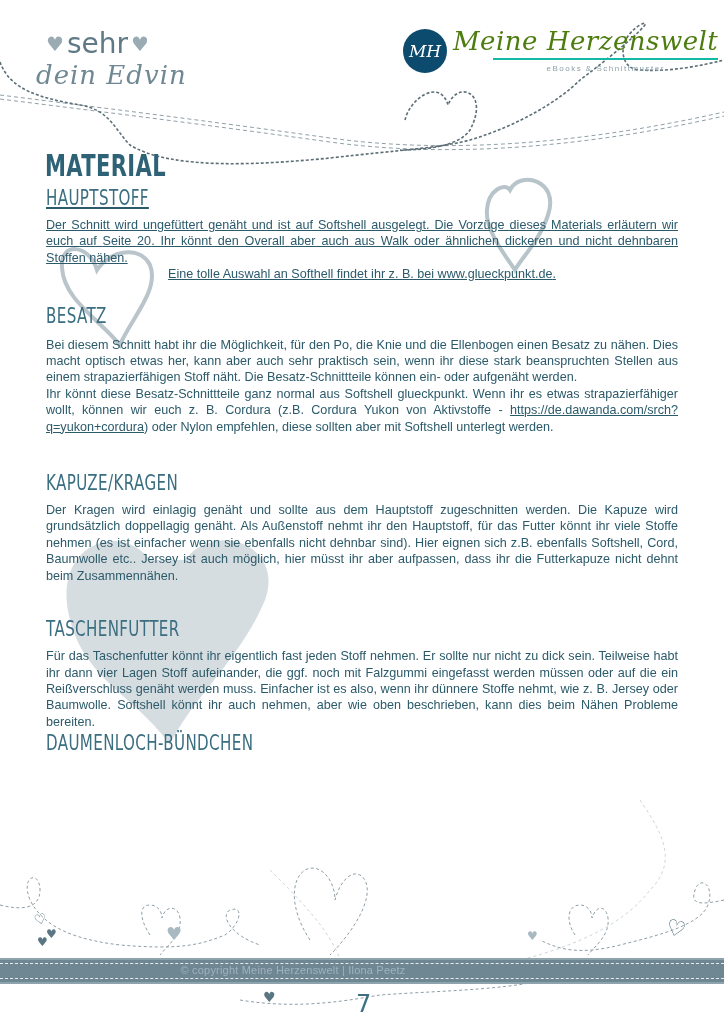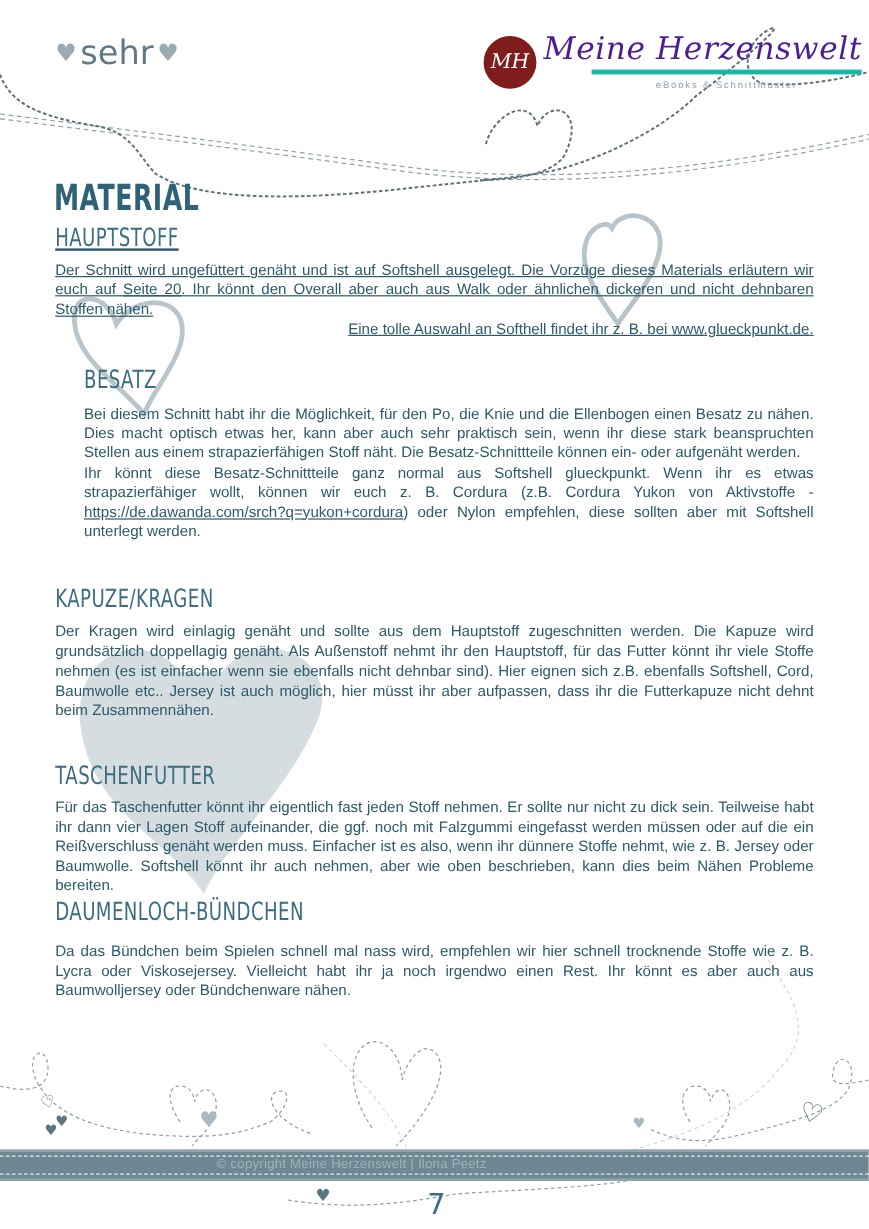--- a/index.html
+++ b/index.html
@@ -4,32 +4,32 @@
 <style>
   html, body { margin: 0; padding: 0; background: #ffffff; }
   body { width: 724px; height: 1024px; position: relative; overflow: hidden;
          font-family: "Liberation Sans", sans-serif; color: #2b5a6a; }
   .deco { position: absolute; left: 0; top: 0; width: 724px; height: 1024px; pointer-events: none; }
   .header-logo-left { position: absolute; left: 46px; top: 30px; }
   .ebook-title { font-family: "DejaVu Sans", sans-serif; font-size: 28px; color: #5f7a86; letter-spacing: 0px; display: flex; align-items: center; gap: 3px; line-height: 1; }
   .ebook-title .heart { color: #9aabb4; font-size: 20px; }
   .product-name { font-family: "DejaVu Serif", serif; font-style: italic; font-size: 26px; color: #6f8893; margin-left: -10px; margin-top: 2px; font-weight: 300; letter-spacing: 1px; }
   .brand { position: absolute; left: 403px; top: 28px; display: flex; align-items: center; }
-  .brand-badge { width: 44px; height: 44px; border-radius: 50%; background: #7f1d1d; color: #fff; font-family: "DejaVu Serif", serif; font-style: italic; font-size: 17px; display: flex; align-items: center; justify-content: center; }
+  .brand-badge { width: 44px; height: 44px; border-radius: 50%; background: #0c4a6e; color: #fff; font-family: "DejaVu Serif", serif; font-style: italic; font-size: 17px; display: flex; align-items: center; justify-content: center; }
   .brand-text { margin-left: 6px; }
-  .brand-name { font-family: "DejaVu Serif", serif; font-style: italic; font-size: 26px; color: #4c1d95; line-height: 1; letter-spacing: 0.5px; }
-  .brand-sub { font-size: 8px; color: #8da1aa; letter-spacing: 1.5px; border-top: 4px solid #14b8a6; margin-left: 40px; padding-top: 4px; margin-top: 4px; text-align: center; }
+  .brand-name { font-family: "DejaVu Serif", serif; font-style: italic; font-size: 26px; color: #4d7c0f; line-height: 1; letter-spacing: 0.5px; }
+  .brand-sub { font-size: 8px; color: #8da1aa; letter-spacing: 1.5px; border-top: 2px solid #14b8a6; margin-left: 40px; padding-top: 4px; margin-top: 4px; text-align: center; }
   .page-title { position: absolute; left: 45px; top: 128px; font-family: "DejaVu Sans Condensed", "DejaVu Sans", sans-serif; font-stretch: condensed; font-size: 30px; font-weight: bold; color: #2e6277; letter-spacing: 0.5px; text-transform: uppercase; transform: scaleX(0.78); transform-origin: left center; }
   .content { position: absolute; left: 46px; top: 185px; width: 632px; }
   .section h2 { margin: 0; font-family: "DejaVu Sans", sans-serif; font-weight: normal; font-size: 21px; color: #3a6e80; text-transform: uppercase; transform: scaleX(0.72); transform-origin: left center; letter-spacing: 0.5px; line-height: 26px; white-space: nowrap; }
   .section p { margin: 0; font-family: "Liberation Sans", sans-serif; font-size: 12.6px; line-height: 16.4px; color: #2b5a6a; text-align: justify; }
   .section a { color: #2b5a6a; text-decoration: underline; }
   .s-haupt { margin-top: 0; text-decoration: underline; }
   .s-haupt h2 { margin-bottom: 6px; }
-  .s-besatz { margin-top: 20px; margin-left: 24px; }
+  .s-besatz { margin-top: 20px; }
   .s-besatz h2 { margin-bottom: 8px; }
   .s-kapuze { margin-top: 35px; }
   .s-kapuze h2 { margin-bottom: 6px; }
   .s-taschen { margin-top: 32px; }
   .s-taschen h2 { margin-bottom: 6px; }
   .s-daumen { }
   .s-daumen h2 { margin-bottom: 12px; }
   .footer-band { position: absolute; left: 0; top: 958px; width: 724px; height: 26px; background: #6f8793; border-top: 2px solid #8fa3ad; border-bottom: 2px solid #8fa3ad; box-sizing: border-box; }
   .footer-band .stitch { position: absolute; left: 0; width: 724px; height: 0; border-top: 1.5px dashed #e6edf0; }
   .footer-band .stitch.top { top: 3px; }
@@ -79,59 +79,59 @@
 <span class="heart-solid" style="left:527px;top:930px;font-size:12px;color:#a9b9c1;">♥</span>
 <span class="heart-solid" style="left:666px;top:918px;font-size:22px;color:#5a7683;transform:rotate(15deg);">♡</span>
 <span class="heart-solid" style="left:263px;top:990px;font-size:14px;color:#5a7683;">♥</span>
 
 <div class="header-logo-left">
   <div class="ebook-title">
     <span class="heart">♥</span>
     <span>sehr</span>
     <span class="heart">♥</span>
   </div>
+  <div class="product-name">dein Edvin</div>
 </div>
 
 <div class="brand">
   <div class="brand-badge">MH</div>
   <div class="brand-text">
     <div class="brand-name">Meine Herzenswelt</div>
     <div class="brand-sub">eBooks &amp; Schnittmuster</div>
   </div>
 </div>
 
 <h1 class="page-title">Material</h1>
 
 <div class="content">
 
   <div class="section s-haupt">
     <h2>Hauptstoff</h2>
     <p><span>Der Schnitt wird ungefüttert genäht und ist auf Softshell ausgelegt. Die Vorzüge dieses Materials erläutern wir euch auf </span><a>Seite 20</a><span>. Ihr könnt den Overall aber auch aus Walk oder ähnlichen dickeren und nicht dehnbaren  Stoffen nähen.</span></p>
-    <p style="text-align:right"><span>Eine tolle Auswahl an Softhell findet ihr z. B. bei </span><a>www.glueckpunkt.de</a><span>.</span></p>
+    <p style="text-align:center"><span>Eine tolle Auswahl an Softhell findet ihr z. B. bei </span><a>www.glueckpunkt.de</a><span>.</span></p>
   </div>
 
   <div class="section s-besatz">
     <h2>Besatz</h2>
     <p>Bei diesem Schnitt habt ihr die Möglichkeit, für den Po, die Knie und die Ellenbogen einen Besatz zu nähen. Dies macht optisch etwas her, kann aber auch sehr praktisch sein, wenn ihr diese stark beanspruchten Stellen aus einem strapazierfähigen Stoff näht. Die Besatz-Schnittteile können ein- oder aufgenäht werden.</p>
     <p><span>Ihr könnt diese Besatz-Schnittteile ganz normal aus Softshell glueckpunkt. Wenn ihr es etwas strapazierfähiger wollt, können wir euch z. B. Cordura (z.B. Cordura Yukon von Aktivstoffe - </span><a>https://de.dawanda.com/srch?q=yukon+cordura</a><span>) oder Nylon empfehlen, diese sollten aber mit Softshell unterlegt werden.</span></p>
   </div>
 
   <div class="section s-kapuze">
     <h2>Kapuze/Kragen</h2>
     <p>Der Kragen wird einlagig genäht und sollte aus dem Hauptstoff zugeschnitten werden. Die Kapuze wird grundsätzlich doppellagig genäht. Als Außenstoff nehmt ihr den Hauptstoff, für das Futter könnt ihr viele Stoffe nehmen (es ist einfacher wenn sie ebenfalls nicht dehnbar sind). Hier eignen sich z.B. ebenfalls Softshell, Cord, Baumwolle etc.. Jersey ist auch möglich, hier müsst ihr aber aufpassen, dass ihr die Futterkapuze nicht dehnt beim Zusammennähen.</p>
   </div>
 
   <div class="section s-taschen">
     <h2>Taschenfutter</h2>
     <p>Für das Taschenfutter könnt ihr eigentlich fast jeden Stoff nehmen. Er sollte nur nicht zu dick sein. Teilweise habt ihr dann vier Lagen Stoff aufeinander, die ggf. noch mit Falzgummi eingefasst werden müssen oder auf die ein Reißverschluss genäht werden muss. Einfacher ist es also, wenn ihr dünnere Stoffe nehmt, wie z. B. Jersey oder Baumwolle. Softshell könnt ihr auch nehmen, aber wie oben beschrieben,  kann dies beim Nähen Probleme bereiten.</p>
   </div>
 
   <div class="section s-daumen">
     <h2>Daumenloch-Bündchen</h2>
-    <p>Da das Bündchen beim Spielen schnell mal nass wird, empfehlen wir hier schnell trocknende Stoffe wie z. B. Lycra oder Viskosejersey. Vielleicht habt ihr ja noch irgendwo einen Rest. Ihr könnt es aber auch aus Baumwolljersey oder Bündchenware nähen.</p>
   </div>
 </div>
 
 <div class="footer-band">
   <div class="stitch top"></div>
   <div class="stitch bot"></div>
   <div class="copyright">
     <span>©</span>
     <span>copyright Meine Herzenswelt | Ilona Peetz</span>
   </div>

